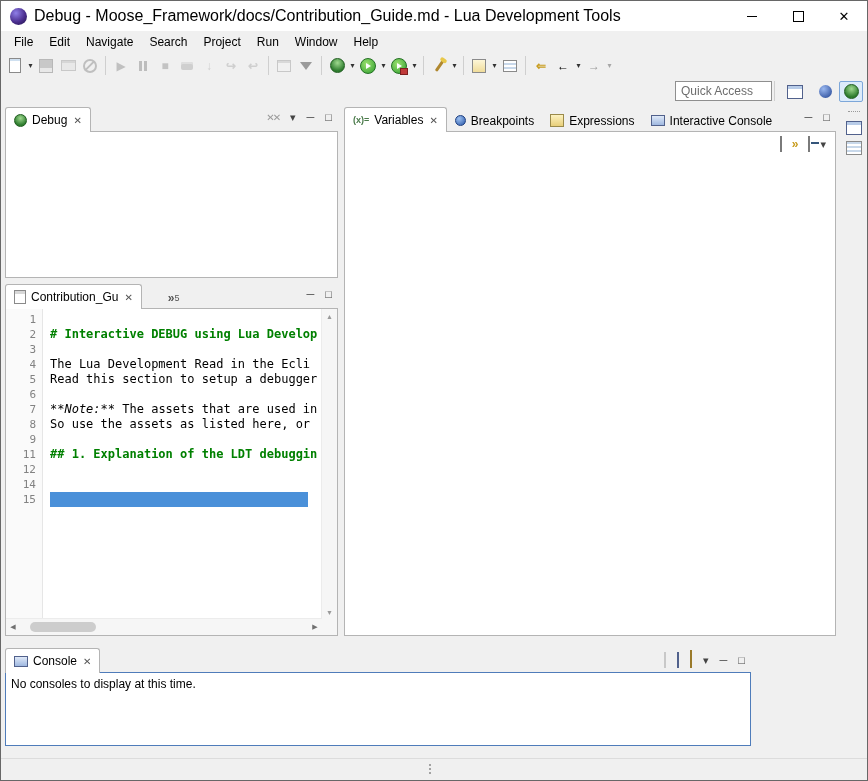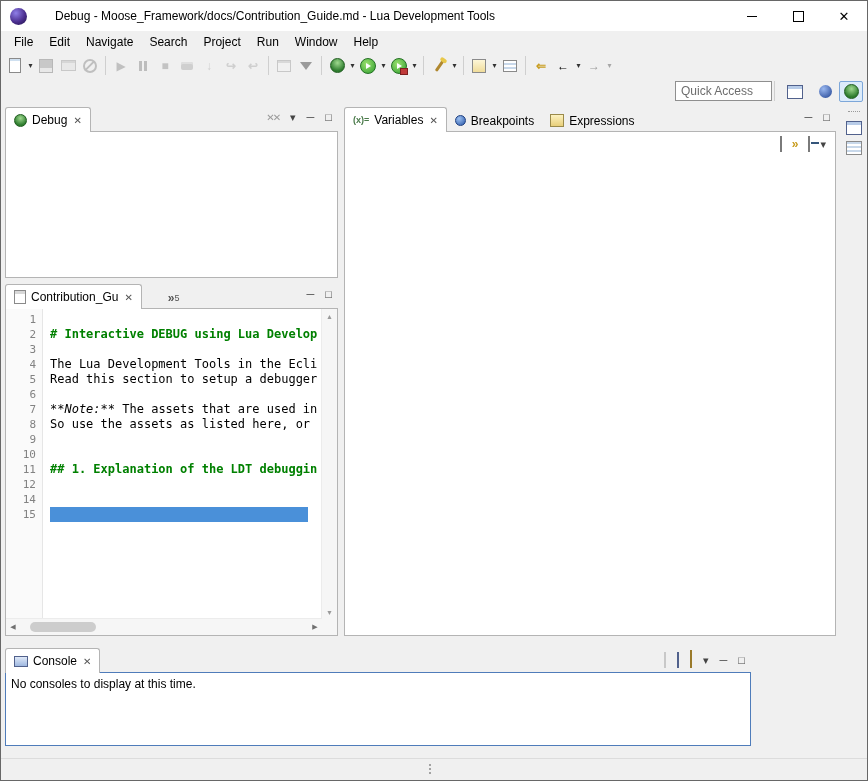--- a/index.html
+++ b/index.html
@@ -3,21 +3,21 @@
 <meta charset="utf-8">
 <style>
   html,body{margin:0;padding:0;background:#9a9a9a;}
   .win{position:relative;width:868px;height:781px;background:#f0f0f0;border:1px solid #676767;
        box-sizing:border-box;font-family:"Liberation Sans",sans-serif;font-size:12px;color:#000;overflow:hidden;}
 
   
   .titlebar{position:absolute;top:0;left:0;right:0;height:30px;background:#fff;display:flex;align-items:center;}
   .appicon{width:17px;height:17px;border-radius:50%;margin:0 7px 0 9px;flex:0 0 auto;
            background:radial-gradient(circle at 35% 30%, #8f7fe8 0%, #4b2e8f 55%, #1d1040 100%);}
-  .title{font-size:12px;margin-left:21px;}
+  .title{font-size:16px;}
   .wctrls{margin-left:auto;display:flex;height:30px;}
   .wbtn{width:46px;height:30px;display:flex;align-items:center;justify-content:center;}
   .wmin{display:block;width:10px;height:1px;background:#000;}
   .wmax{display:block;width:9px;height:9px;border:1px solid #000;}
   .wclose{font-size:13px;}
 
   
   .menubar{position:absolute;top:30px;left:0;right:0;height:21px;display:flex;align-items:center;padding-left:5px;}
   .mitem{padding:2px 8px;cursor:default;}
 
@@ -311,44 +311,40 @@
         <div class="row">
             <span class="num">2</span>
             <span class="txt hd"># Interactive DEBUG using Lua Develop</span>
           </div>
         <div class="row">
             <span class="num">3</span>
             <span class="txt"></span>
           </div>
         <div class="row">
             <span class="num">4</span>
-            <span class="txt">The Lua Development Tools in the Ecli</span>
+            <span class="txt">The Lua Development Read in the Ecli</span>
           </div>
         <div class="row">
             <span class="num">5</span>
             <span class="txt">Read this section to setup a debugger</span>
           </div>
         <div class="row">
             <span class="num">6</span>
             <span class="txt"></span>
           </div>
         <div class="row">
             <span class="num">7</span>
             <span class="txt"><i class="em">**Note:**</i><span> The assets that are used in</span></span>
           </div>
         <div class="row">
             <span class="num">8</span>
             <span class="txt">So use the assets as listed here, or </span>
           </div>
         <div class="row">
             <span class="num">9</span>
-            <span class="txt"></span>
-          </div>
-        <div class="row">
-            <span class="num">10</span>
             <span class="txt"></span>
           </div>
         <div class="row">
             <span class="num">11</span>
             <span class="txt hd">## 1. Explanation of the LDT debuggin</span>
           </div>
         <div class="row">
             <span class="num">12</span>
             <span class="txt"></span>
           </div>
@@ -383,20 +379,24 @@
           <span class="tclose">✕</span>
         </div>
         <div class="tab">
           <span class="ic-bp"></span>
           <span>Breakpoints</span>
         </div>
         <div class="tab">
           <span class="ic-expr"></span>
           <span>Expressions</span>
         </div>
+        <div class="tab">
+          <span class="ic-mon"></span>
+          <span>Interactive Console</span>
+        </div>
       </div>
       <div class="hbtns">
         <span class="hico">─</span>
         <span class="hico">□</span>
       </div>
     </div>
     <div class="pbody"></div>
     <div class="vtools">
       <span><span class="ic-logical"></span></span>
       <span class="g gold b">»</span>

